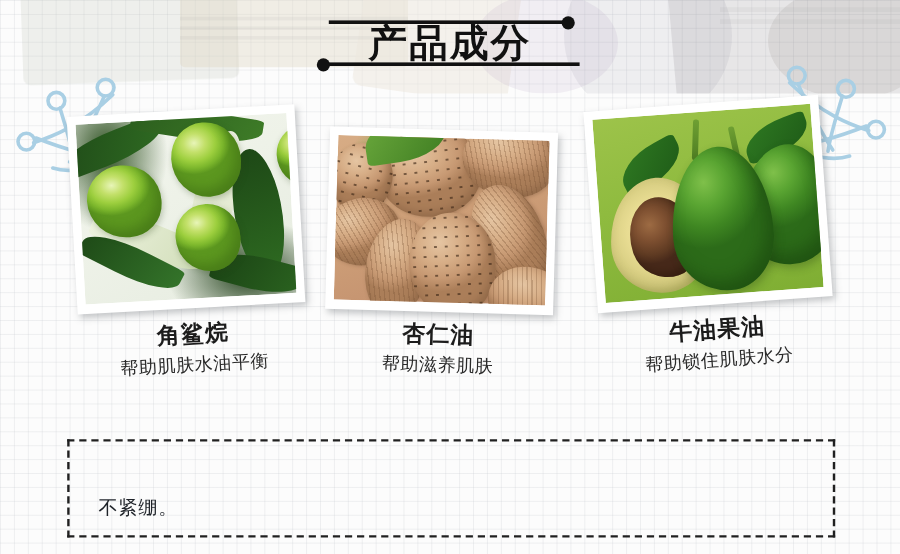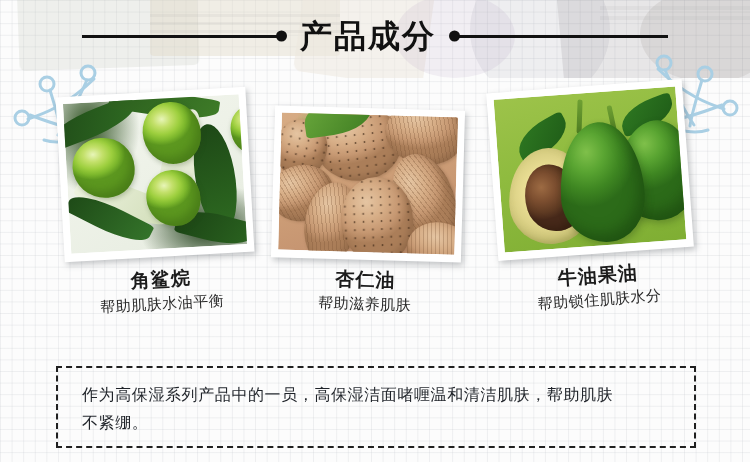--- a/index.html
+++ b/index.html
@@ -54,20 +54,21 @@
 
   
   .heading {
     position: absolute;
     left: 0; top: 8px;
     width: 750px;
     height: 56px;
     display: flex;
     align-items: center;
     justify-content: center;
+    flex-direction: column;
   }
   .rule {
     position: relative;
     height: 3px;
     background: #111111;
     flex: 0 0 auto;
   }
   .rule-left  { width: 202px; }
   .rule-right { width: 216px; }
   .rule-dot {
@@ -386,18 +387,18 @@
       <div class="card-caption" style="top:178px; left:0;">
         <div class="card-title">牛油果油</div>
         <div class="card-desc">帮助锁住肌肤水分</div>
       </div>
     </div>
 
   </div>
 
   <div class="desc-box">
     <div class="desc-text">
-      <span>作为高保湿系列产品中的一员，高保湿洁面啫喱温和清洁肌肤，帮助肌肤</span><br>
+      <br>
       <span>不紧绷。</span>
     </div>
   </div>
 
 </div>
 
 </body></html>

